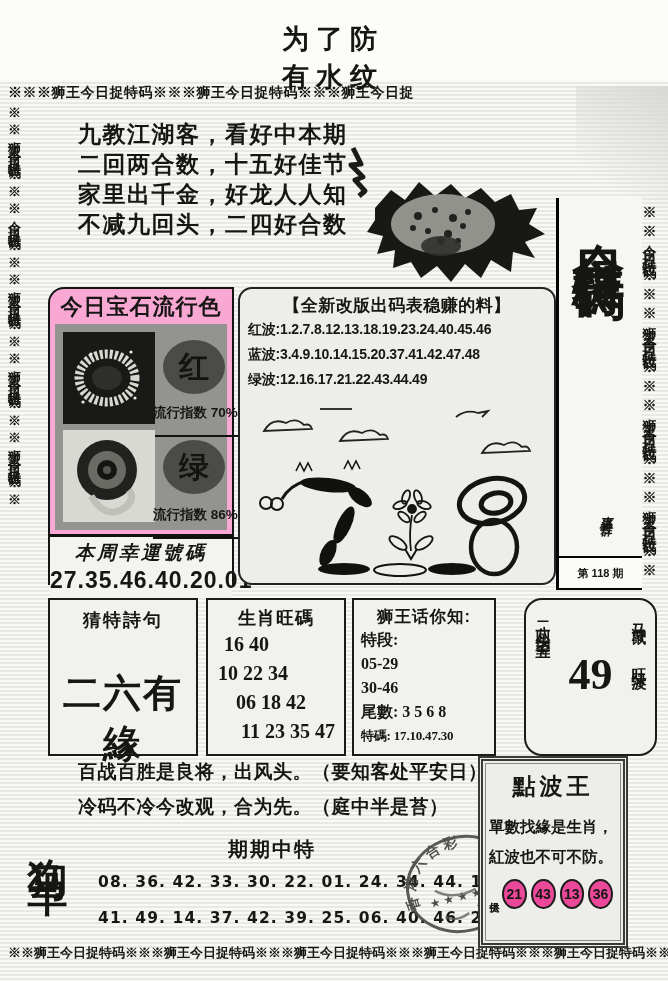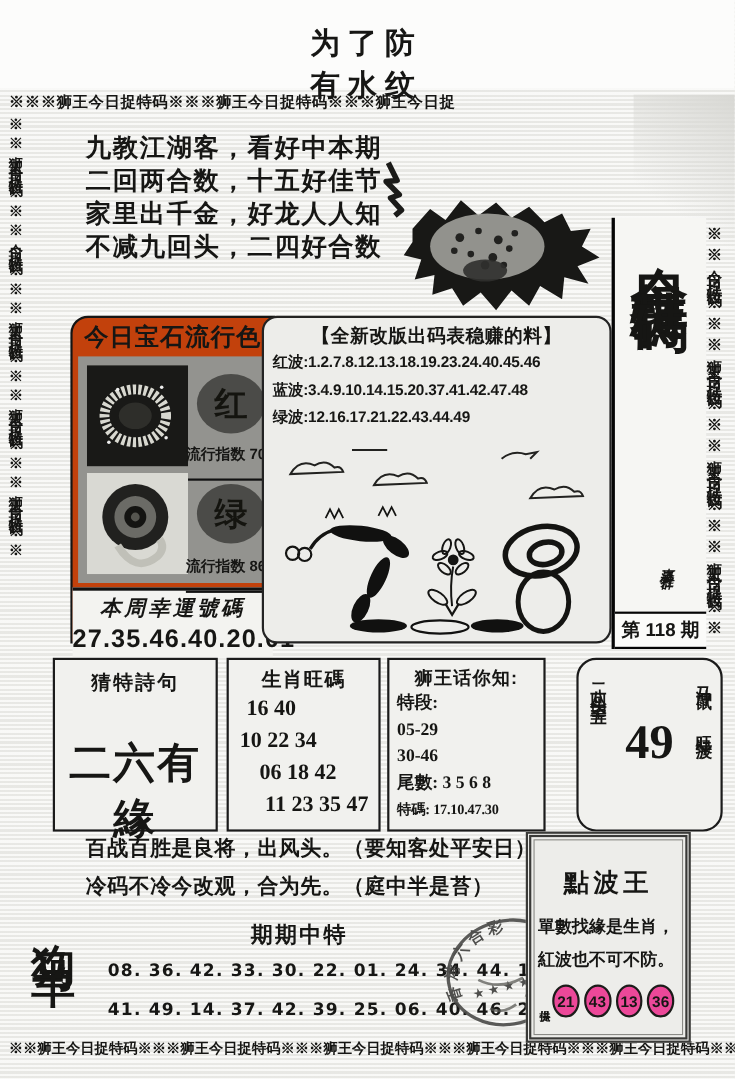--- a/index.html
+++ b/index.html
@@ -25,24 +25,24 @@
   #poem{left:78px;top:120px;font-size:23px;line-height:30px;letter-spacing:1.5px;font-weight:600;}
 
   #lion{left:323px;top:146px;width:238px;height:146px;}
 
   #banner{left:556px;top:198px;width:86px;height:392px;border-left:3px solid #050505;
           background:#f6f6f3;box-sizing:border-box;}
   #banner-title{left:14px;top:4px;font-size:52px;font-weight:900;letter-spacing:7px;line-height:1;}
   #banner-sub{left:38px;top:308px;font-size:12px;font-weight:700;letter-spacing:3px;
               font-family:"Liberation Serif", serif;font-style:italic;}
   #banner-issue{left:0;right:0;bottom:0;height:30px;border-top:2px solid #050505;border-bottom:2px solid #050505;
-                background:#fbfbf9;text-align:center;line-height:30px;font-size:17px;font-weight:800;}
+                background:#fbfbf9;text-align:center;line-height:30px;font-size:11px;font-weight:800;}
 
   #gem-box{left:48px;top:287px;width:186px;height:298px;border:2px solid #141414;
-           border-top-left-radius:16px;background:#c2410c;box-sizing:border-box;margin-left:16px;}
+           border-top-left-radius:16px;background:#f9a8d4;box-sizing:border-box;}
   #gem-title{text-align:center;font-size:22px;font-weight:900;letter-spacing:1px;margin-top:3px;}
   #gem-panel{position:relative;margin:2px 5px 0 5px;height:206px;background:#93938f;}
   .photo{position:absolute;left:8px;width:92px;height:92px;}
   #photo1{top:8px;} #photo2{top:106px;}
   .badge{position:absolute;left:108px;width:62px;height:54px;border-radius:50%;
          background:#4b4b48;display:flex;align-items:center;justify-content:center;
          font-size:30px;font-weight:900;color:#14140f;}
   #badge-red{top:16px;} #badge-green{top:116px;}
   .index-label{position:absolute;left:98px;font-size:13.5px;font-weight:800;
                border-bottom:2px solid #111;padding-bottom:13px;white-space:nowrap;}
@@ -88,21 +88,21 @@
   #animals{left:28px;top:826px;font-size:40px;font-weight:900;letter-spacing:9px;line-height:1;}
   #win-title{left:228px;top:836px;font-size:20px;font-weight:900;letter-spacing:2px;}
   #win-rows{left:98px;top:864px;font-size:15.5px;font-weight:700;line-height:36px;letter-spacing:1.1px;
             font-family:"DejaVu Sans", sans-serif;white-space:nowrap;}
 
   #stamp{left:402px;top:830px;width:120px;height:108px;transform:rotate(-14deg);opacity:.9;}
 
   #wave-king{left:478px;top:756px;width:150px;height:192px;border:5px double #3a3a38;background:#ededea;
              box-sizing:border-box;padding:2px 6px;position:absolute;}
   #wave-king::after{content:"";position:absolute;inset:2px;border:1px solid #8a8a86;pointer-events:none;}
-  #wk-title{text-align:center;font-size:23px;font-weight:900;letter-spacing:4px;margin-top:24px;}
+  #wk-title{text-align:center;font-size:23px;font-weight:900;letter-spacing:4px;margin-top:8px;}
   .wk-line{font-size:15.5px;font-weight:700;line-height:30px;font-family:"Liberation Serif", serif;white-space:nowrap;}
   #wk-lines{margin-top:10px;}
   #wk-provide{display:flex;align-items:center;margin-top:7px;position:relative;z-index:1;}
   #provide-label{writing-mode:vertical-rl;text-orientation:upright;font-size:10px;font-weight:700;
                  line-height:1;margin-right:3px;}
   .circ-num{width:26px;height:26px;border:2px solid #1c1c1a;border-radius:50%;display:inline-flex;
             align-items:center;justify-content:center;font-size:14px;font-weight:800;margin-right:4px;
             background:#ec4899;}
 </style>
 </head>

